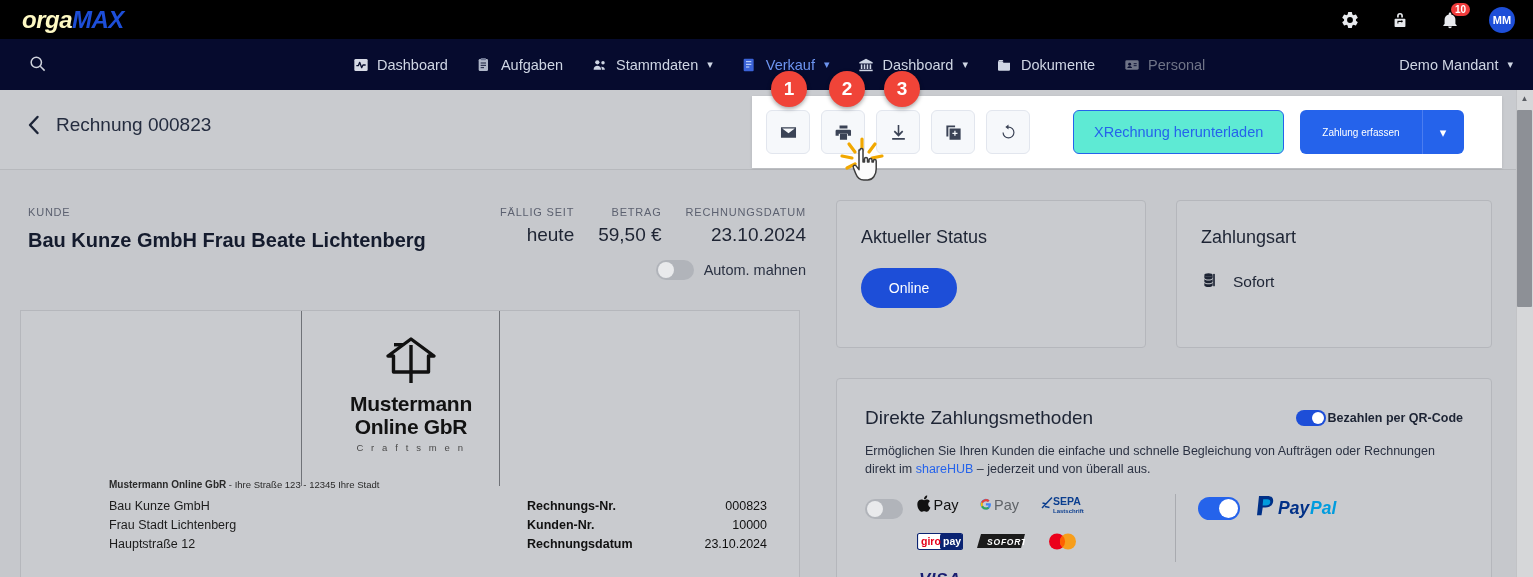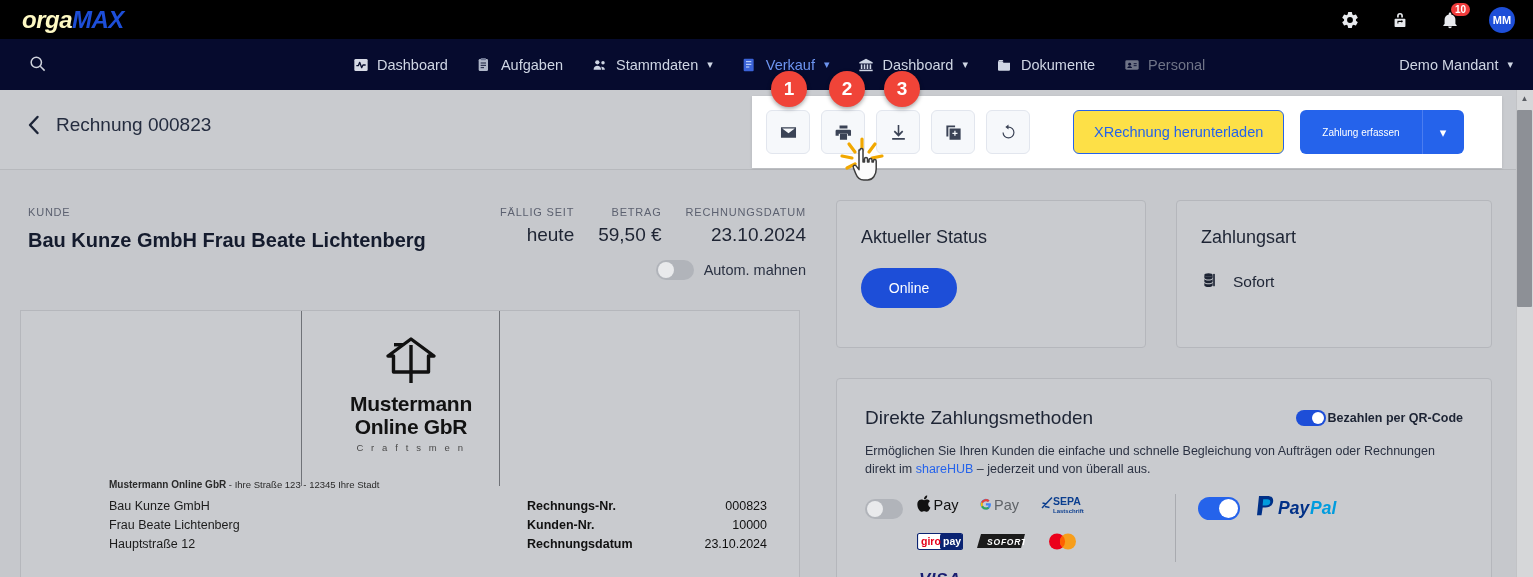--- a/index.html
+++ b/index.html
@@ -79,21 +79,21 @@
     box-shadow: 0 1px 3px rgba(0,0,0,.10);
   }
   .tool-btn {
     width: 44px; height: 44px; border: 1px solid #e2e6ee; border-radius: 6px;
     background: #f6f8fb; margin-right: 11px; display: flex; align-items: center;
     justify-content: center; cursor: pointer;
   }
   .tool-btn svg { width: 19px; height: 19px; fill: #3b4356; }
   .btn-outline {
     margin-left: 32px; height: 44px; padding: 0 20px; border: 1px solid #2563eb;
-    border-radius: 6px; background: #fde047; color: #2563eb; font-size: 14.5px;
+    border-radius: 6px; background: #5eead4; color: #2563eb; font-size: 14.5px;
     display: flex; align-items: center; justify-content: center; cursor: pointer;
     font-family: "Liberation Sans", sans-serif;
   }
   .btn-primary-group { margin-left: 16px; display: flex; height: 44px; }
   .btn-primary {
     padding: 0 22px; background: #2563eb; color: #fff; font-size: 10px;
     border-radius: 6px 0 0 6px; display: flex; align-items: center; cursor: pointer;
     font-family: "Liberation Sans", sans-serif;
   }
   .btn-primary-caret {
@@ -448,21 +448,21 @@
           <div class="logo-t1">Online GbR</div>
           <div class="logo-t2">C r a f t s m e n</div>
         </div>
 
         <div class="doc-sender">
           <b>Mustermann Online GbR</b><span> - Ihre Straße 123 - 12345 Ihre Stadt</span>
         </div>
 
         <div class="doc-addr">
           <div>Bau Kunze GmbH</div>
-          <div>Frau Beate Lichtenberg</div>
+          <div>Frau Stadt Lichtenberg</div>
           <div>Hauptstraße 12</div>
         </div>
 
         <div class="doc-fields">
           <div class="doc-field-row">
             <span class="k">Rechnungs-Nr.</span>
             <span class="v">000823</span>
           </div>
           <div class="doc-field-row">
             <span class="k">Kunden-Nr.</span>

